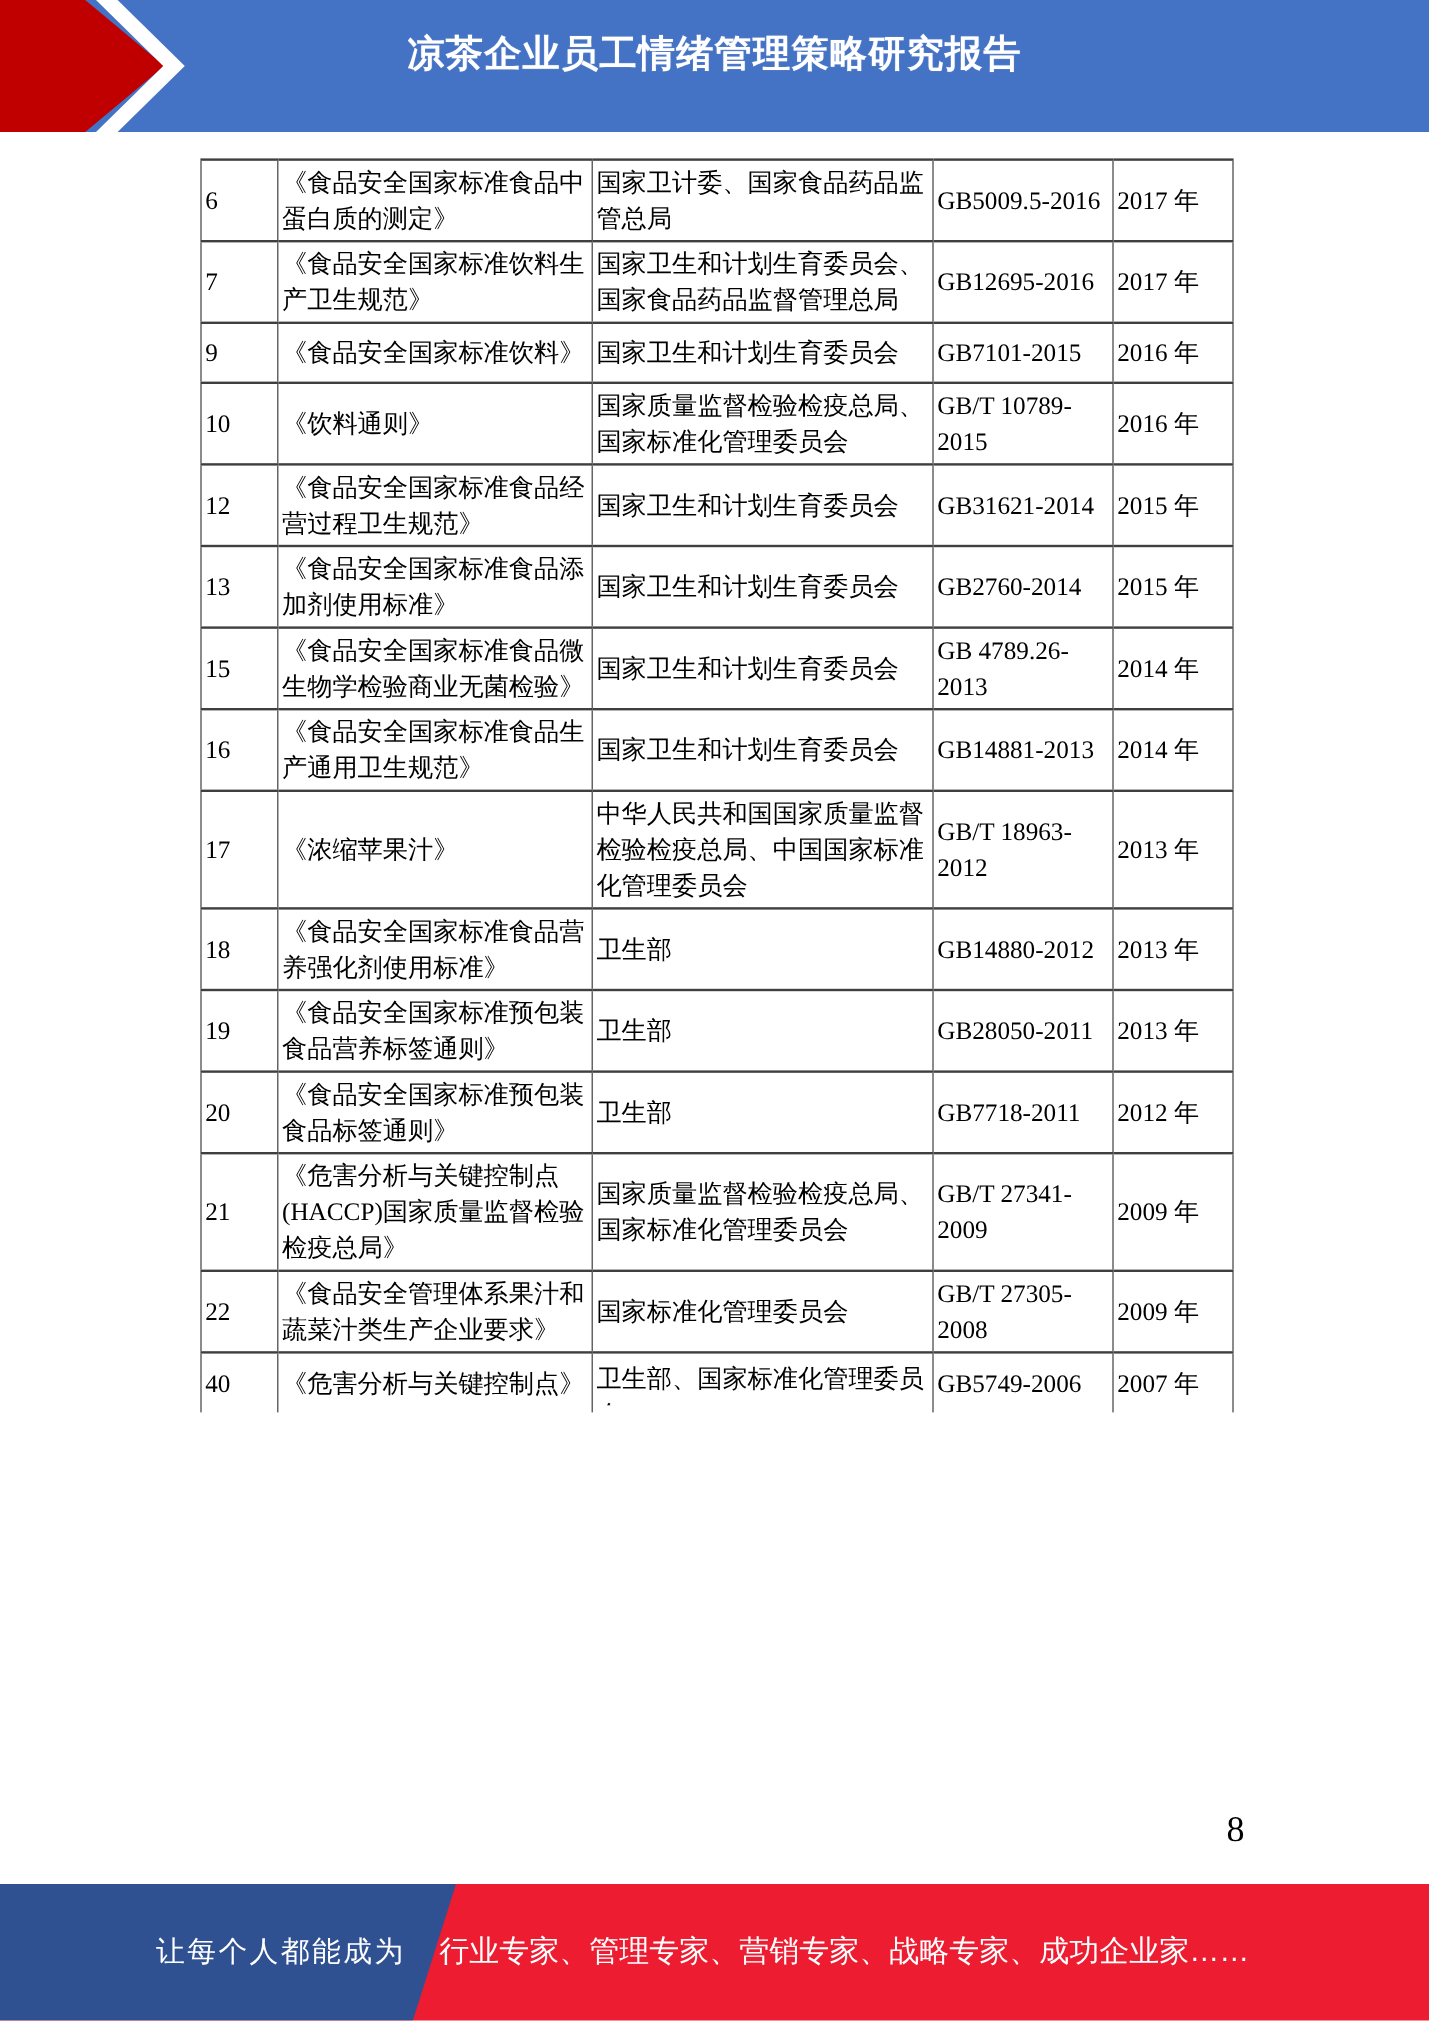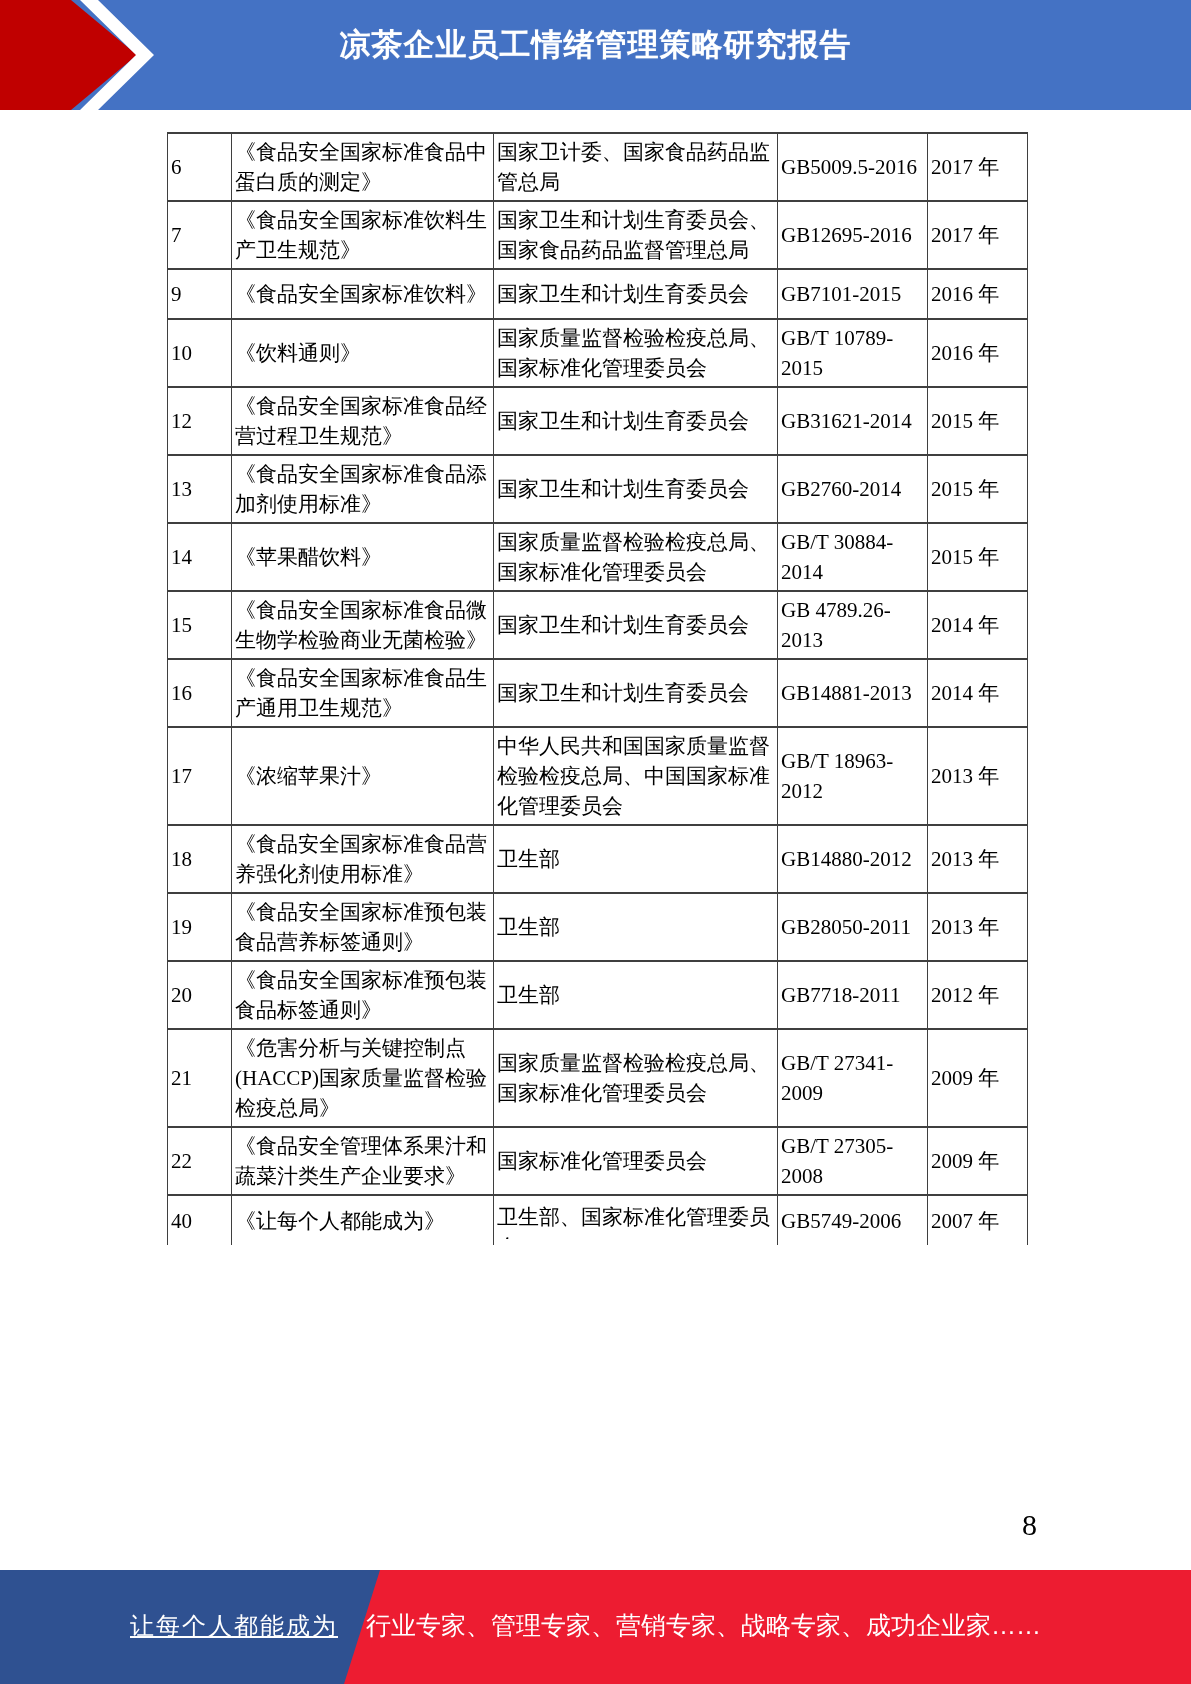--- a/index.html
+++ b/index.html
@@ -59,21 +59,21 @@
     background:#ed1c31;
   }
   .footer-blue{
     position:absolute;left:0;top:0;width:420px;height:114px;
     background:#2f5191;
     clip-path:polygon(0 0,380px 0,344px 114px,0 114px);
   }
   .footer-left-text{
     position:absolute;left:130px;top:40px;
     font-family:"Liberation Sans","DejaVu Sans",sans-serif;
-    font-size:24px;color:#ffffff;letter-spacing:2px;white-space:nowrap;text-decoration:underline;
+    font-size:24px;color:#ffffff;letter-spacing:2px;white-space:nowrap;
   }
   .footer-right-text{
     position:absolute;left:366px;top:39px;
     font-family:"Liberation Sans","DejaVu Sans",sans-serif;
     font-size:25px;color:#ffffff;white-space:nowrap;
   }
 </style>
 </head>
 <body>
 
@@ -198,157 +198,140 @@
             <span class="cellwrap">国家卫生和计划生育委员会</span>
           </td>
       <td class="c-code">
             <span class="cellwrap">GB2760-2014</span>
           </td>
       <td class="c-year">
             <span class="cellwrap">2015 年</span>
           </td>
     </tr>
 
-    <tr>
-      <td class="c-no">
-            <span class="cellwrap">14</span>
-          </td>
-      <td class="c-name">
-            <span class="cellwrap">《苹果醋饮料》</span>
+
+    <tr>
+      <td class="c-no">
+            <span class="cellwrap">15</span>
+          </td>
+      <td class="c-name">
+            <span class="cellwrap">《食品安全国家标准食品微生物学检验商业无菌检验》</span>
+          </td>
+      <td class="c-iss">
+            <span class="cellwrap">国家卫生和计划生育委员会</span>
+          </td>
+      <td class="c-code">
+            <span class="cellwrap">GB 4789.26-2013</span>
+          </td>
+      <td class="c-year">
+            <span class="cellwrap">2014 年</span>
+          </td>
+    </tr>
+
+    <tr>
+      <td class="c-no">
+            <span class="cellwrap">16</span>
+          </td>
+      <td class="c-name">
+            <span class="cellwrap">《食品安全国家标准食品生产通用卫生规范》</span>
+          </td>
+      <td class="c-iss">
+            <span class="cellwrap">国家卫生和计划生育委员会</span>
+          </td>
+      <td class="c-code">
+            <span class="cellwrap">GB14881-2013</span>
+          </td>
+      <td class="c-year">
+            <span class="cellwrap">2014 年</span>
+          </td>
+    </tr>
+
+    <tr>
+      <td class="c-no">
+            <span class="cellwrap">17</span>
+          </td>
+      <td class="c-name">
+            <span class="cellwrap">《浓缩苹果汁》</span>
+          </td>
+      <td class="c-iss">
+            <span class="cellwrap">中华人民共和国国家质量监督检验检疫总局、中国国家标准化管理委员会</span>
+          </td>
+      <td class="c-code">
+            <span class="cellwrap">GB/T 18963-2012</span>
+          </td>
+      <td class="c-year">
+            <span class="cellwrap">2013 年</span>
+          </td>
+    </tr>
+
+    <tr>
+      <td class="c-no">
+            <span class="cellwrap">18</span>
+          </td>
+      <td class="c-name">
+            <span class="cellwrap">《食品安全国家标准食品营养强化剂使用标准》</span>
+          </td>
+      <td class="c-iss">
+            <span class="cellwrap">卫生部</span>
+          </td>
+      <td class="c-code">
+            <span class="cellwrap">GB14880-2012</span>
+          </td>
+      <td class="c-year">
+            <span class="cellwrap">2013 年</span>
+          </td>
+    </tr>
+
+    <tr>
+      <td class="c-no">
+            <span class="cellwrap">19</span>
+          </td>
+      <td class="c-name">
+            <span class="cellwrap">《食品安全国家标准预包装食品营养标签通则》</span>
+          </td>
+      <td class="c-iss">
+            <span class="cellwrap">卫生部</span>
+          </td>
+      <td class="c-code">
+            <span class="cellwrap">GB28050-2011</span>
+          </td>
+      <td class="c-year">
+            <span class="cellwrap">2013 年</span>
+          </td>
+    </tr>
+
+    <tr>
+      <td class="c-no">
+            <span class="cellwrap">20</span>
+          </td>
+      <td class="c-name">
+            <span class="cellwrap">《食品安全国家标准预包装食品标签通则》</span>
+          </td>
+      <td class="c-iss">
+            <span class="cellwrap">卫生部</span>
+          </td>
+      <td class="c-code">
+            <span class="cellwrap">GB7718-2011</span>
+          </td>
+      <td class="c-year">
+            <span class="cellwrap">2012 年</span>
+          </td>
+    </tr>
+
+    <tr>
+      <td class="c-no">
+            <span class="cellwrap">21</span>
+          </td>
+      <td class="c-name">
+            <span class="cellwrap">《危害分析与关键控制点(HACCP)国家质量监督检验检疫总局》</span>
           </td>
       <td class="c-iss">
             <span class="cellwrap">国家质量监督检验检疫总局、国家标准化管理委员会</span>
           </td>
       <td class="c-code">
-            <span class="cellwrap">GB/T 30884-2014</span>
-          </td>
-      <td class="c-year">
-            <span class="cellwrap">2015 年</span>
-          </td>
-    </tr>
-
-    <tr>
-      <td class="c-no">
-            <span class="cellwrap">15</span>
-          </td>
-      <td class="c-name">
-            <span class="cellwrap">《食品安全国家标准食品微生物学检验商业无菌检验》</span>
-          </td>
-      <td class="c-iss">
-            <span class="cellwrap">国家卫生和计划生育委员会</span>
-          </td>
-      <td class="c-code">
-            <span class="cellwrap">GB 4789.26-2013</span>
-          </td>
-      <td class="c-year">
-            <span class="cellwrap">2014 年</span>
-          </td>
-    </tr>
-
-    <tr>
-      <td class="c-no">
-            <span class="cellwrap">16</span>
-          </td>
-      <td class="c-name">
-            <span class="cellwrap">《食品安全国家标准食品生产通用卫生规范》</span>
-          </td>
-      <td class="c-iss">
-            <span class="cellwrap">国家卫生和计划生育委员会</span>
-          </td>
-      <td class="c-code">
-            <span class="cellwrap">GB14881-2013</span>
-          </td>
-      <td class="c-year">
-            <span class="cellwrap">2014 年</span>
-          </td>
-    </tr>
-
-    <tr>
-      <td class="c-no">
-            <span class="cellwrap">17</span>
-          </td>
-      <td class="c-name">
-            <span class="cellwrap">《浓缩苹果汁》</span>
-          </td>
-      <td class="c-iss">
-            <span class="cellwrap">中华人民共和国国家质量监督检验检疫总局、中国国家标准化管理委员会</span>
-          </td>
-      <td class="c-code">
-            <span class="cellwrap">GB/T 18963-2012</span>
-          </td>
-      <td class="c-year">
-            <span class="cellwrap">2013 年</span>
-          </td>
-    </tr>
-
-    <tr>
-      <td class="c-no">
-            <span class="cellwrap">18</span>
-          </td>
-      <td class="c-name">
-            <span class="cellwrap">《食品安全国家标准食品营养强化剂使用标准》</span>
-          </td>
-      <td class="c-iss">
-            <span class="cellwrap">卫生部</span>
-          </td>
-      <td class="c-code">
-            <span class="cellwrap">GB14880-2012</span>
-          </td>
-      <td class="c-year">
-            <span class="cellwrap">2013 年</span>
-          </td>
-    </tr>
-
-    <tr>
-      <td class="c-no">
-            <span class="cellwrap">19</span>
-          </td>
-      <td class="c-name">
-            <span class="cellwrap">《食品安全国家标准预包装食品营养标签通则》</span>
-          </td>
-      <td class="c-iss">
-            <span class="cellwrap">卫生部</span>
-          </td>
-      <td class="c-code">
-            <span class="cellwrap">GB28050-2011</span>
-          </td>
-      <td class="c-year">
-            <span class="cellwrap">2013 年</span>
-          </td>
-    </tr>
-
-    <tr>
-      <td class="c-no">
-            <span class="cellwrap">20</span>
-          </td>
-      <td class="c-name">
-            <span class="cellwrap">《食品安全国家标准预包装食品标签通则》</span>
-          </td>
-      <td class="c-iss">
-            <span class="cellwrap">卫生部</span>
-          </td>
-      <td class="c-code">
-            <span class="cellwrap">GB7718-2011</span>
-          </td>
-      <td class="c-year">
-            <span class="cellwrap">2012 年</span>
-          </td>
-    </tr>
-
-    <tr>
-      <td class="c-no">
-            <span class="cellwrap">21</span>
-          </td>
-      <td class="c-name">
-            <span class="cellwrap">《危害分析与关键控制点(HACCP)国家质量监督检验检疫总局》</span>
-          </td>
-      <td class="c-iss">
-            <span class="cellwrap">国家质量监督检验检疫总局、国家标准化管理委员会</span>
-          </td>
-      <td class="c-code">
             <span class="cellwrap">GB/T 27341-2009</span>
           </td>
       <td class="c-year">
             <span class="cellwrap">2009 年</span>
           </td>
     </tr>
 
     <tr>
       <td class="c-no">
             <span class="cellwrap">22</span>
@@ -366,21 +349,21 @@
             <span class="cellwrap">2009 年</span>
           </td>
     </tr>
 
 
     <tr>
       <td class="c-no">
             <span class="cellwrap">40</span>
           </td>
       <td class="c-name">
-            <span class="cellwrap">《让每个人都能成为》</span>
+            <span class="cellwrap">《危害分析与关键控制点》</span>
           </td>
       <td class="c-iss">
             <span class="cellwrap clip">卫生部、国家标准化管理委员会</span>
           </td>
       <td class="c-code">
             <span class="cellwrap">GB5749-2006</span>
           </td>
       <td class="c-year">
             <span class="cellwrap">2007 年</span>
           </td>

